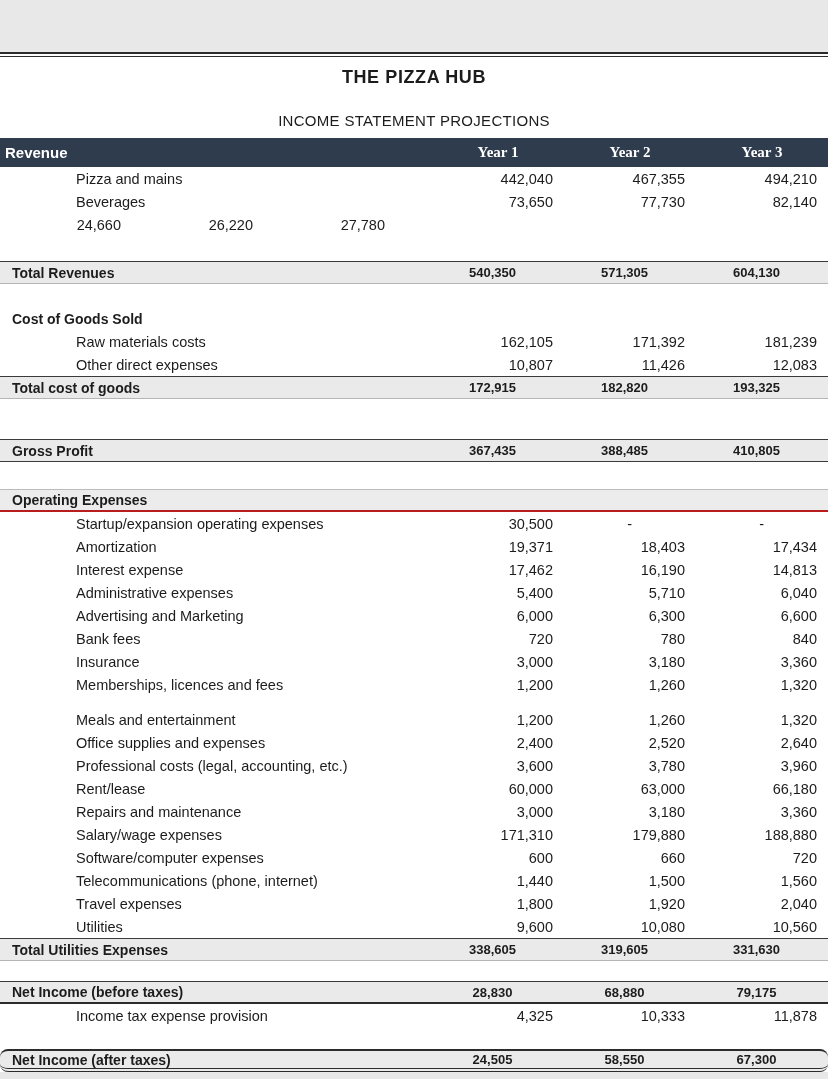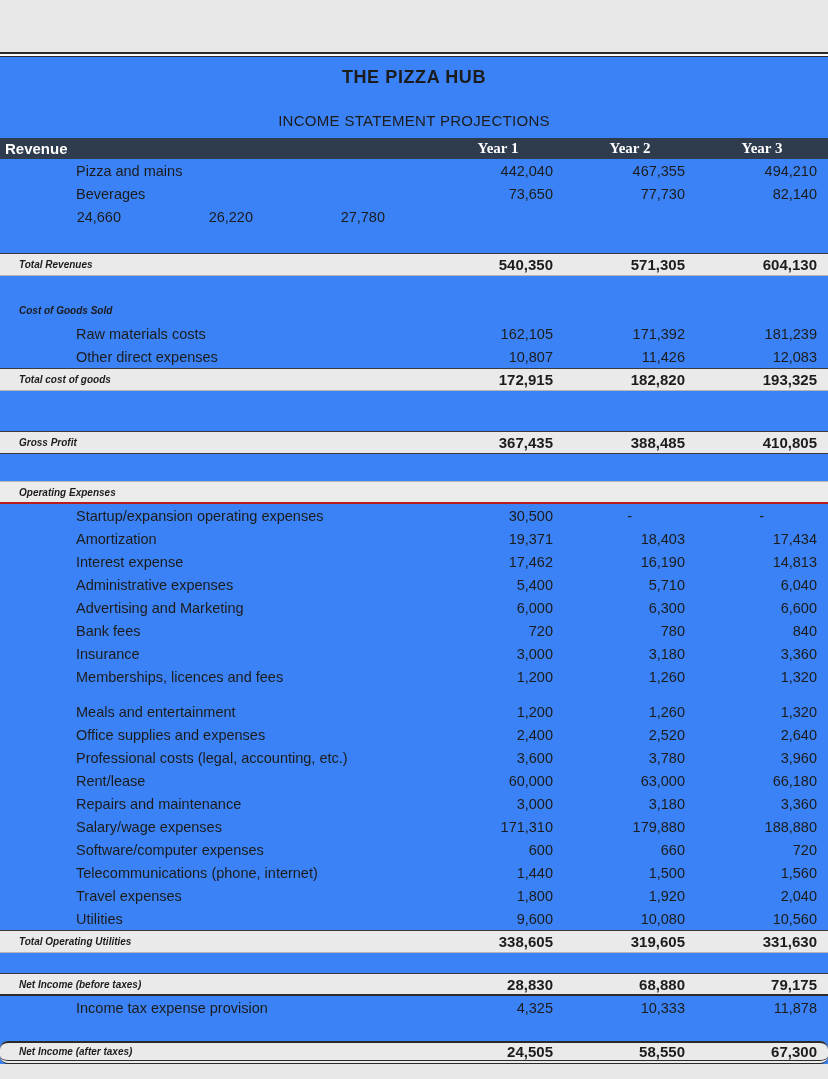--- a/index.html
+++ b/index.html
@@ -11,38 +11,38 @@
     color: #1c1c1c;
     overflow: hidden;
   }
   .top-band { height: 52px; }
   .double-rule {
     height: 5px;
     border-top: 2px solid #2b2b2b;
     border-bottom: 1px solid #2b2b2b;
     background: #fcfcfc;
   }
-  .content { background: #3b82f6; padding-top: 6px; }
+  .content { background: #ffffff; padding-top: 6px; }
   .doc-title {
     text-align: center;
     font-size: 18px;
     font-weight: bold;
     letter-spacing: 0.6px;
     margin: 4px 0 2px 0;
   }
   .doc-subtitle {
     text-align: center;
     font-size: 15px;
     letter-spacing: 0.3px;
     margin: 24px 0 9px 0;
   }
   .thead {
     display: flex;
     align-items: center;
-    height: 21px;
+    height: 29px;
     background: #2e3c4e;
     color: #ffffff;
     font-weight: bold;
     font-size: 15px;
   }
   .thead .col-label { flex: 1; padding-left: 5px; }
   .thead .hcell { width: 132px; text-align: center; font-family: Liberation Serif, serif; }
   .row {
     display: flex;
     align-items: center;
@@ -50,34 +50,34 @@
     font-size: 14.5px;
   }
   .row .label { flex: 1; padding-left: 76px; white-space: nowrap; }
   .row .vcell {
     width: 132px;
     text-align: right;
     padding-right: 11px;
     white-space: nowrap;
   }
   .row .vcell.dash { padding-right: 64px; }
-  .row.section .label, .row.total .label { padding-left: 19px; font-weight: bold; font-size: 10px; font-style: italic; }
+  .row.section .label, .row.total .label { padding-left: 12px; font-weight: bold; font-size: 14px; }
   .row.section { background: transparent; }
   .row.section.underline {
     background: #ececec;
     border-top: 1px solid #bbbbbb;
     border-bottom: 2px solid #b91c1c;
   }
   .row.total {
     background: #eaeaea;
     border-top: 1px solid #3a3a3a;
     border-bottom: 1px solid #b5b5b5;
     font-weight: bold;
   }
-  .row.total .vcell { font-size: 15px; }
+  .row.total .vcell { font-size: 13px; text-align: center; }
   .row.t-thick { border-top: 2px solid #2b2b2b; }
   .row.b-thick { border-bottom: 2px solid #2b2b2b; }
   .row.b-dark  { border-bottom: 1px solid #3a3a3a; margin-top: 40px; }
   .row.b-double { border-bottom: 4px double #2b2b2b; border-radius: 8px; }
   .row.spacer { background: transparent; }
 </style>
 </head>
 <body>
 
 <div class="top-band"></div>
@@ -254,21 +254,21 @@
         <span class="vcell">1,920</span>
         <span class="vcell">2,040</span>
       </div>
       <div class="row detail">
         <span class="label">Utilities</span>
         <span class="vcell">9,600</span>
         <span class="vcell">10,080</span>
         <span class="vcell">10,560</span>
       </div>
       <div class="row total">
-        <span class="label">Total Operating Utilities</span>
+        <span class="label">Total Utilities Expenses</span>
         <span class="vcell">338,605</span>
         <span class="vcell">319,605</span>
         <span class="vcell">331,630</span>
       </div>
       <div class="row spacer" style="height: 20px;"></div>
       <div class="row total b-thick">
         <span class="label">Net Income (before taxes)</span>
         <span class="vcell">28,830</span>
         <span class="vcell">68,880</span>
         <span class="vcell">79,175</span>

